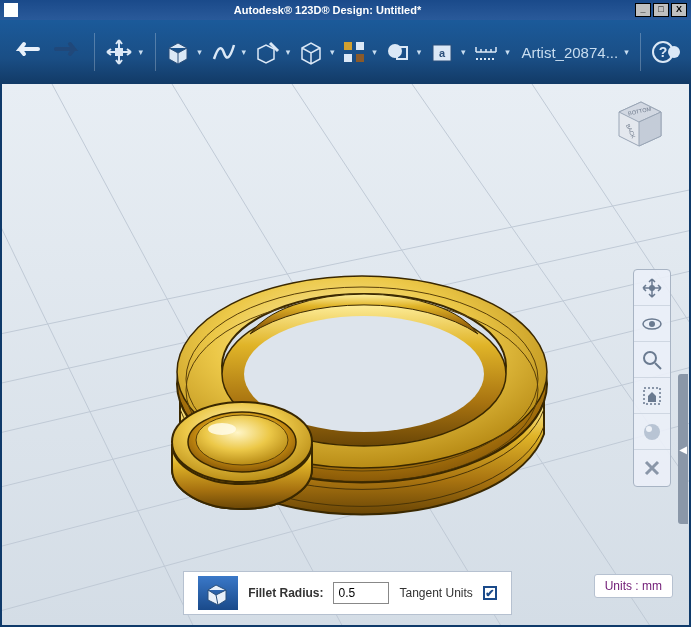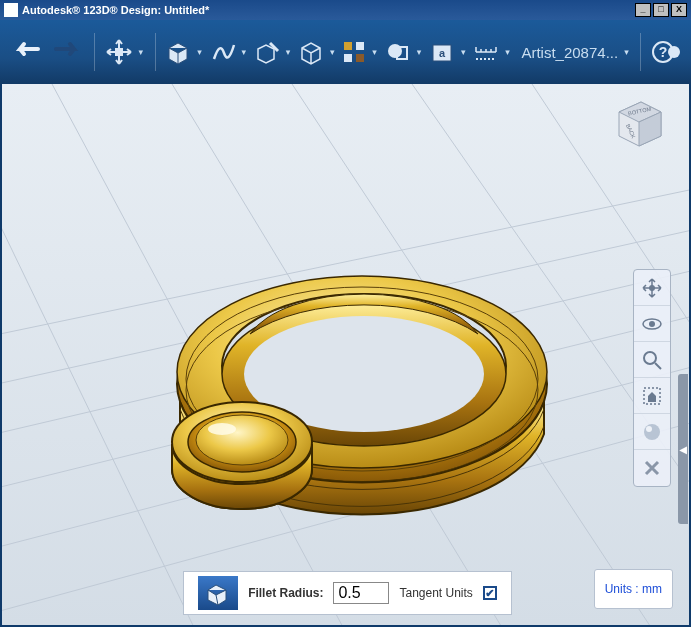--- a/index.html
+++ b/index.html
@@ -1,20 +1,20 @@
 <!DOCTYPE html>
 <html><head>
 <meta charset="utf-8">
 <style>
 * { margin: 0; padding: 0; box-sizing: border-box; }
 body { width: 691px; height: 627px; font-family: Tahoma, Arial, sans-serif; font-size: 11px; overflow: hidden; background: #fff; }
 
 .titlebar { height: 20px; background: linear-gradient(#1a4a8a, #2a5a9a); color: #fff; display: flex; align-items: center; padding: 0 4px; }
 .titlebar .icon { width: 14px; height: 14px; background: #fff; margin-right: 4px; }
-.titlebar .title { flex: 1; font-weight: bold; font-size: 11px; }
+.titlebar .title { flex: 1; font-weight: bold; font-size: 11px; text-align: center; }
 .titlebar .winbtn { width: 16px; height: 14px; background: #c0c0c0; border: 1px solid #000; margin-left: 2px; color: #000; font-weight: bold; font-size: 9px; text-align: center; line-height: 11px; cursor: pointer; }
 
 .toolbar { height: 64px; background: linear-gradient(#1b5a9a, #1a4e85 60%, #123a66); display: flex; align-items: center; padding: 0 10px; gap: 6px; }
 .tbbtn { width: 40px; height: 40px; display: flex; align-items: center; justify-content: center; cursor: pointer; border-radius: 3px; }
 .sep { width: 1px; height: 38px; background: rgba(255,255,255,0.25); margin: 0 4px; }
 .toolbar .label { color: #c8ddf0; font-size: 15px; margin-left: 4px; }
 .drop { width: 12px; color: #c8ddf0; font-size: 9px; cursor: pointer; }
 
 .viewport { position: relative; height: 543px; background: linear-gradient(#e8eef4, #d4dde6); border: 2px solid #0f3a6a; border-top: none; overflow: hidden; }
 .grid { position: absolute; inset: 0; }
@@ -22,24 +22,24 @@
 .viewcube { position: absolute; top: 8px; right: 20px; width: 60px; height: 60px; }
 .navpanel { position: absolute; top: 185px; right: 18px; width: 38px; background: rgba(235,240,248,0.9); border: 1px solid #a8b4c4; border-radius: 4px; display: flex; flex-direction: column; }
 .navbtn { height: 36px; display: flex; align-items: center; justify-content: center; cursor: pointer; border-bottom: 1px solid #cfd7e2; }
 .navbtn:last-child { border-bottom: none; }
 .expand-handle { position: absolute; top: 290px; right: 1px; width: 10px; height: 150px; background: #8a97a8; border-radius: 3px 0 0 3px; cursor: pointer; display: flex; align-items: center; justify-content: center; color: #fff; font-size: 10px; }
 
 .bottombar { position: absolute; bottom: 10px; left: 4px; right: 0; display: flex; align-items: center; justify-content: center; gap: 14px; }
 .controlgroup { display: flex; align-items: center; background: #fff; border: 1px solid #b6c1d0; height: 44px; padding: 0 14px; gap: 10px; }
 .toolicon { width: 40px; height: 34px; background: linear-gradient(#3a78c8, #1a4a8a); display: flex; align-items: center; justify-content: center; }
 .fieldlabel { font-size: 12px; color: #333; font-weight: bold; }
-.textinput { width: 56px; height: 22px; border: 1px solid #888; padding: 0 4px; font-size: 16px; }
+.textinput { width: 56px; height: 22px; border: 1px solid #888; padding: 0 4px; font-size: 12px; }
 .checkbox { width: 14px; height: 14px; border: 2px solid #1a4a8a; display: inline-flex; align-items: center; justify-content: center; cursor: pointer; background: #fff; }
 .checkmark { color: #1a4a8a; font-size: 11px; font-weight: bold; }
-.unitsbtn { position: absolute; right: 16px; bottom: 16px; border: 1px solid #b6c1d0; background: #fff; padding: 12px 10px; font-size: 12px; color: #1d4ed8; cursor: pointer; border-radius: 3px; }
+.unitsbtn { position: absolute; right: 16px; bottom: 27px; border: 1px solid #b6c1d0; background: #fff; padding: 4px 10px; font-size: 12px; color: #701a75; cursor: pointer; border-radius: 3px; }
 
 .ring { position: absolute; left: 130px; top: 150px; width: 430px; height: 340px; }
 </style>
 </head>
 <body>
 
 <div class="titlebar">
   <div class="icon"></div>
   <span class="title">
     <span>Autodesk® 123D® Design:</span>

